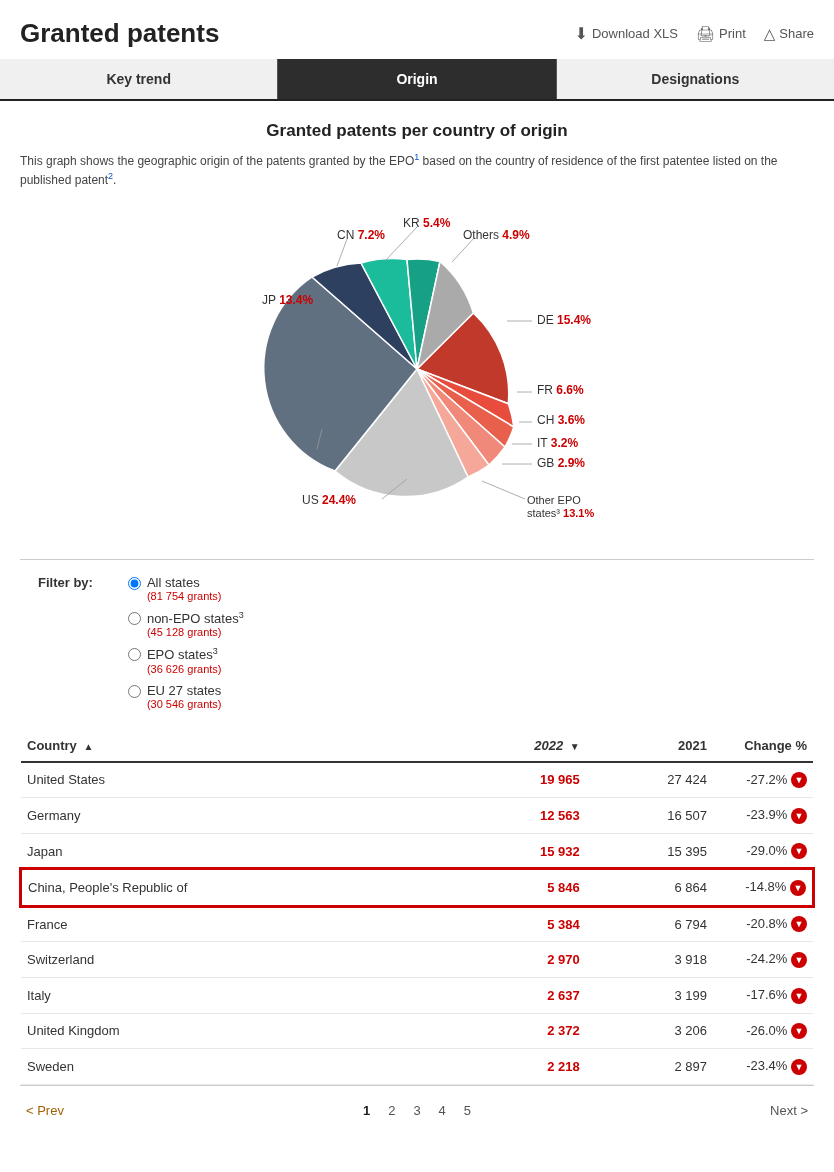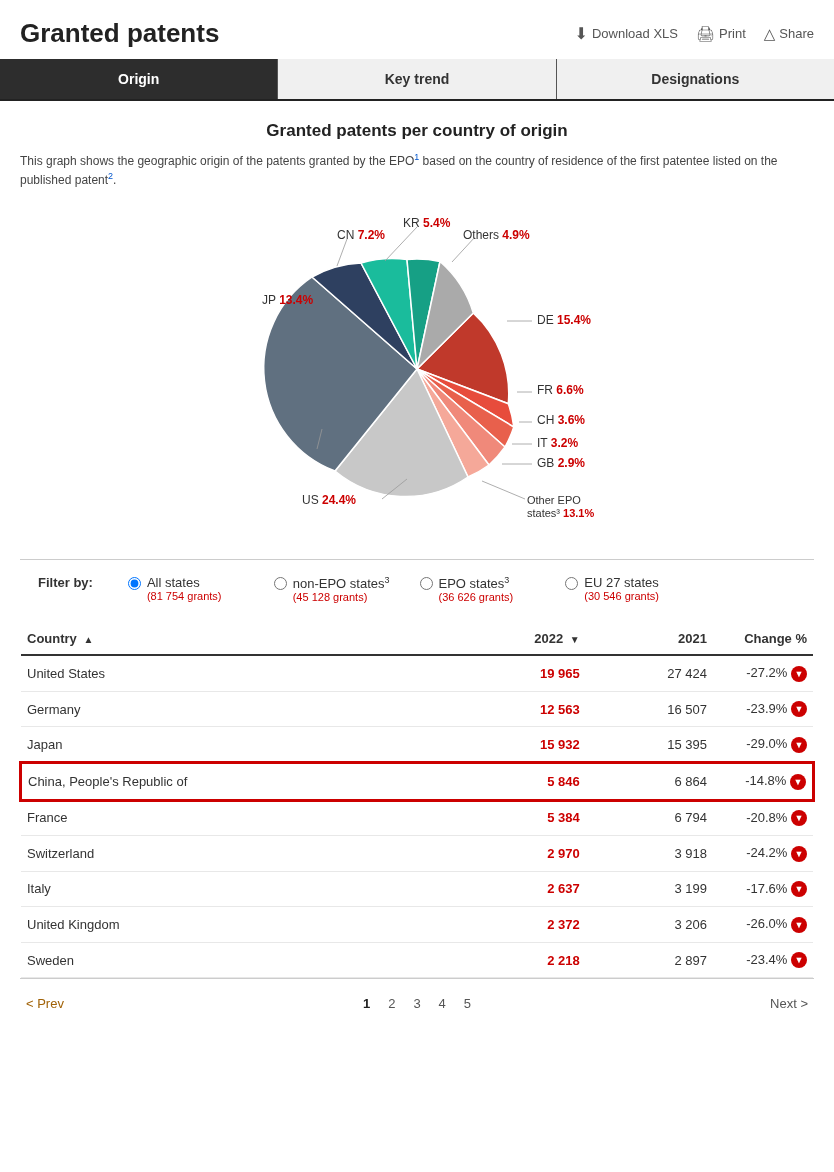--- a/index.html
+++ b/index.html
@@ -26,21 +26,21 @@
     .divider { border: none; border-top: 1px solid #ccc; margin: 15px 0; }
     
     .filter-section { margin-bottom: 20px; }
     .filter-label { font-weight: bold; margin-right: 15px; padding-left: 18px; }
     .filter-item { display: flex; align-items: flex-start; gap: 6px; cursor: pointer; }
     .filter-item input[type=radio] { margin-top: 2px; }
     .filter-item-text { display: flex; flex-direction: column; }
     .filter-item-name { font-size: 13px; }
     .filter-item-count { font-size: 11px; color: #c00; }
     
-    .filter-grid { display: grid; grid-template-columns: 1fr 1fr 1fr 1fr; gap: 0 30px; }
+    .filter-grid { display: grid; grid-template-columns: 1fr; gap: 8px 30px; }
     
     table { width: 100%; border-collapse: collapse; margin-top: 5px; }
     thead th { font-weight: bold; font-size: 13px; padding: 8px 6px; border-bottom: 2px solid #333; text-align: left; }
     thead th.num { text-align: right; }
     thead th.change { text-align: right; }
     tbody tr { border-bottom: 1px solid #e8e8e8; }
     tbody td { padding: 9px 6px; font-size: 13px; }
     tbody td.num { text-align: right; font-weight: bold; color: #c00; }
     tbody td.num2 { text-align: right; color: #333; }
     tbody td.change { text-align: right; color: #333; }
@@ -67,25 +67,25 @@
       <span>Print</span>
     </div>
     <div class="header-action">
       <span style="font-size:15px;">△</span>
       <span>Share</span>
     </div>
   </div>
 </div>
 
 <div class="tabs">
+  <div class="tab" style="background:#f0f0f0;color:#333;">
+    <span>Key trend</span>
+  </div>
   <div class="tab active" style="background:#2d2d2d;color:#fff;">
     <span>Origin</span>
-  </div>
-  <div class="tab" style="background:#f0f0f0;color:#333;">
-    <span>Key trend</span>
   </div>
   <div class="tab" style="background:#f0f0f0;color:#333;">
     <span>Designations</span>
   </div>
 </div>
 
 <div class="content">
   <div class="section-title">Granted patents per country of origin</div>
   <div class="description">
     This graph shows the geographic origin of the patents granted by the EPO<sup style="color:#0055cc;font-size:9px;">1</sup> based on the country of residence of the first patentee listed on the published patent<sup style="color:#0055cc;font-size:9px;">2</sup>.
@@ -191,21 +191,21 @@
     </div>
   </div>
 
   <table>
     <thead>
       <tr>
         <th style="cursor:pointer;">
           <span>Country</span>
           <span style="font-size:10px;margin-left:3px;">▲</span>
         </th>
-        <th class="num" style="cursor:pointer;">
+        <th class="num" style="cursor:pointer;font-style:italic;">
           <span>2022</span>
           <span style="font-size:10px;margin-left:3px;">▼</span>
         </th>
         <th class="num">
           <span>2021</span>
         </th>
         <th class="change" style="width:100px;text-align:right;">
           <span>Change %</span>
         </th>
       </tr>

